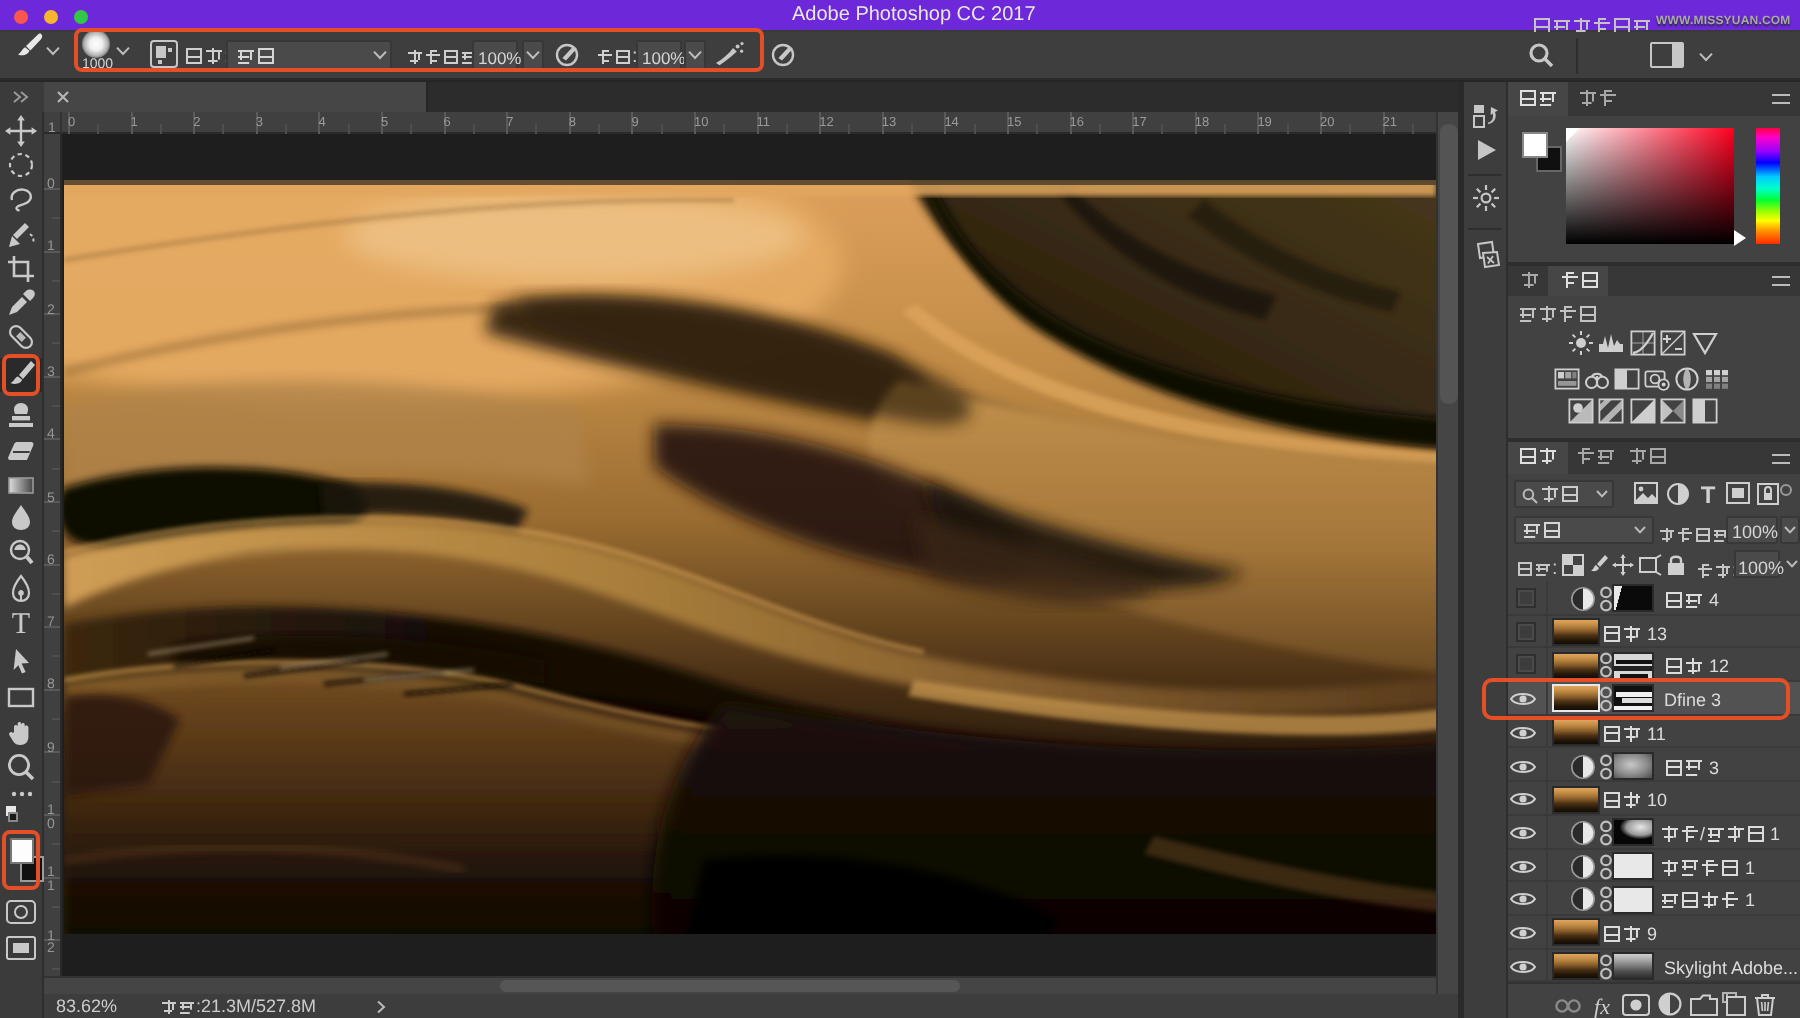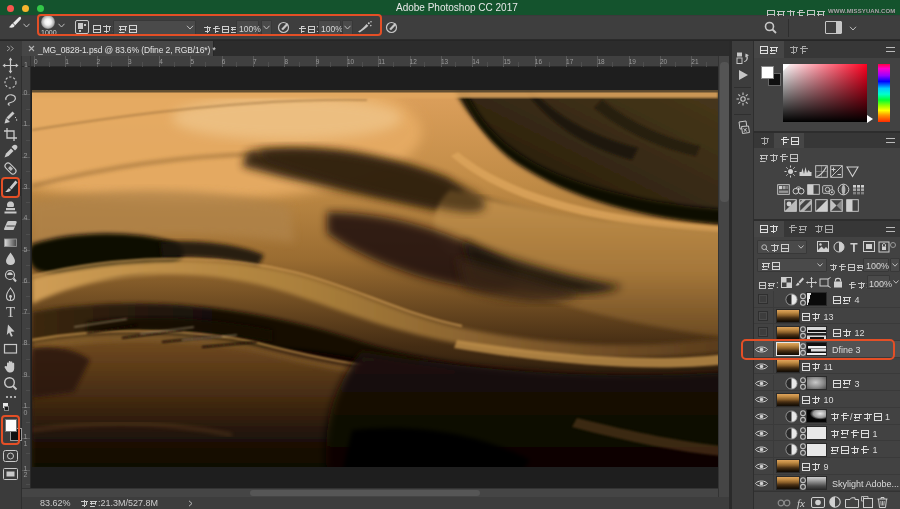--- a/index.html
+++ b/index.html
@@ -33,21 +33,21 @@
  background-position:30% 0,0 35%,50% 0,50% 75%;}
 .zs{width:7px;height:7px;}
 
 .t{position:absolute;color:#d4d4d4;font-size:10px;line-height:12px;white-space:nowrap;}
 .well{position:absolute;background:#4a4a4a;border:1px solid #383838;border-radius:1px;}
 .redbox{position:absolute;border:2px solid #e44f26;border-radius:4px;z-index:50;}
 .icon{position:absolute;}
 </style></head>
 <body>
 
-<div class="abs" style="left:0;top:0;width:900px;height:16px;background:#14532d;border-bottom:1px solid #3a3a3a;">
+<div class="abs" style="left:0;top:0;width:900px;height:16px;background:#6d28d9;border-bottom:1px solid #3a3a3a;">
   <div class="abs" style="left:7px;top:5px;width:7px;height:7px;border-radius:50%;background:#f8564e;"></div>
   <div class="abs" style="left:22px;top:5px;width:7px;height:7px;border-radius:50%;background:#f5b52e;"></div>
   <div class="abs" style="left:37px;top:5px;width:7px;height:7px;border-radius:50%;background:#33c748;"></div>
   <div class="t" style="left:396px;top:2px;font-size:10px;color:#e8e8e8;">Adobe Photoshop CC 2017</div>
 
   <div class="abs" style="left:766px;top:3px;color:#c3c3c3;text-shadow:0 1px 1px #222;">
     <span class="zh z1"></span><span class="zh z3"></span><span class="zh z2"></span><span class="zh z4"></span><span class="zh z1"></span><span class="zh z3"></span>
   </div>
   <div class="t" style="left:828px;top:5px;font-size:6px;font-weight:bold;color:#a9a9a9;letter-spacing:0.1px;text-shadow:0 1px 1px #2a2a2a;">WWW.MISSYUAN.COM</div>
 </div>
@@ -125,21 +125,20 @@
   <svg class="icon" style="left:849px;top:10px;" width="8" height="5" viewBox="0 0 8 5">
       <path d="M1 0.8 L4 4 L7 0.8" stroke="#bdbdbd" fill="none"></path>
     </svg>
 </div>
 
 <div class="abs" style="left:22px;top:41px;width:710px;height:15px;background:#2c2c2c;">
   <div class="abs" style="left:0;top:0;width:192px;height:15px;background:#464646;border-right:1px solid #262626;">
     <svg class="icon" style="left:6px;top:4px;" width="7" height="7" viewBox="0 0 7 7">
         <path d="M1 1 L6 6 M6 1 L1 6" stroke="#b5b5b5" stroke-width="1.1"></path>
       </svg>
-    <div class="t" style="left:16px;top:2.5px;font-size:8.5px;letter-spacing:-0.1px;color:#e2e2e2;">_MG_0828-1.psd @ 83.6% (Dfine 2, RGB/16*) *</div>
   </div>
 </div>
 
 <div class="abs" style="left:0;top:41px;width:22px;height:15px;background:#3b3b3b;">
  <svg class="icon" style="left:6px;top:4px;" width="9" height="7" viewBox="0 0 9 7">
       <path d="M1 1 L4 3.5 L1 6 M4.5 1 L7.5 3.5 L4.5 6" stroke="#9a9a9a" fill="none"></path>
     </svg>
 </div>
 
 <div class="abs" id="hruler" style="left:22px;top:56px;width:710px;height:11px;background:#404040;border-bottom:1px solid #2a2a2a;">
@@ -340,21 +339,21 @@
 </div>
 </div>
 
 <div class="abs" style="left:718px;top:56px;width:13px;height:441px;background:#454545;border-left:1px solid #333;"></div>
 
 <div class="abs" style="left:22px;top:488px;width:696px;height:9px;background:#454545;border-top:1px solid #333;"></div>
 <div class="abs" style="left:250px;top:490px;width:230px;height:6px;border-radius:3px;background:#565656;"></div>
 <div class="abs" style="left:720px;top:62px;width:9px;height:140px;border-radius:4px;background:#545454;"></div>
 
 <div class="abs" style="left:22px;top:497px;width:710px;height:12px;background:#3d3d3d;">
-  <div class="t" style="left:6px;top:0px;font-size:9px;color:#cccccc;margin-left:12px;">83.62%</div>
+  <div class="t" style="left:6px;top:0px;font-size:9px;color:#cccccc;">83.62%</div>
   <div class="t" style="left:58px;top:0px;font-size:9px;color:#cccccc;"><span class="zh z2" style="width:7px;height:7px;"></span><span class="zh z3" style="width:7px;height:7px;"></span>:21.3M/527.8M</div>
   <svg class="icon" style="left:166px;top:3px;" width="5" height="7" viewBox="0 0 5 7">
       <path d="M1 0.8 L4 3.5 L1 6.2" stroke="#bbb" fill="none"></path>
     </svg>
 </div>
 
 <div class="abs" id="toolbar" style="left:0;top:56px;width:22px;height:453px;background:#3b3b3b;border-right:1px solid #2e2e2e;">
     <svg width="0" height="0">
       <defs>
         <linearGradient id="tgrad" x1="0" y1="0" x2="1" y2="0">

